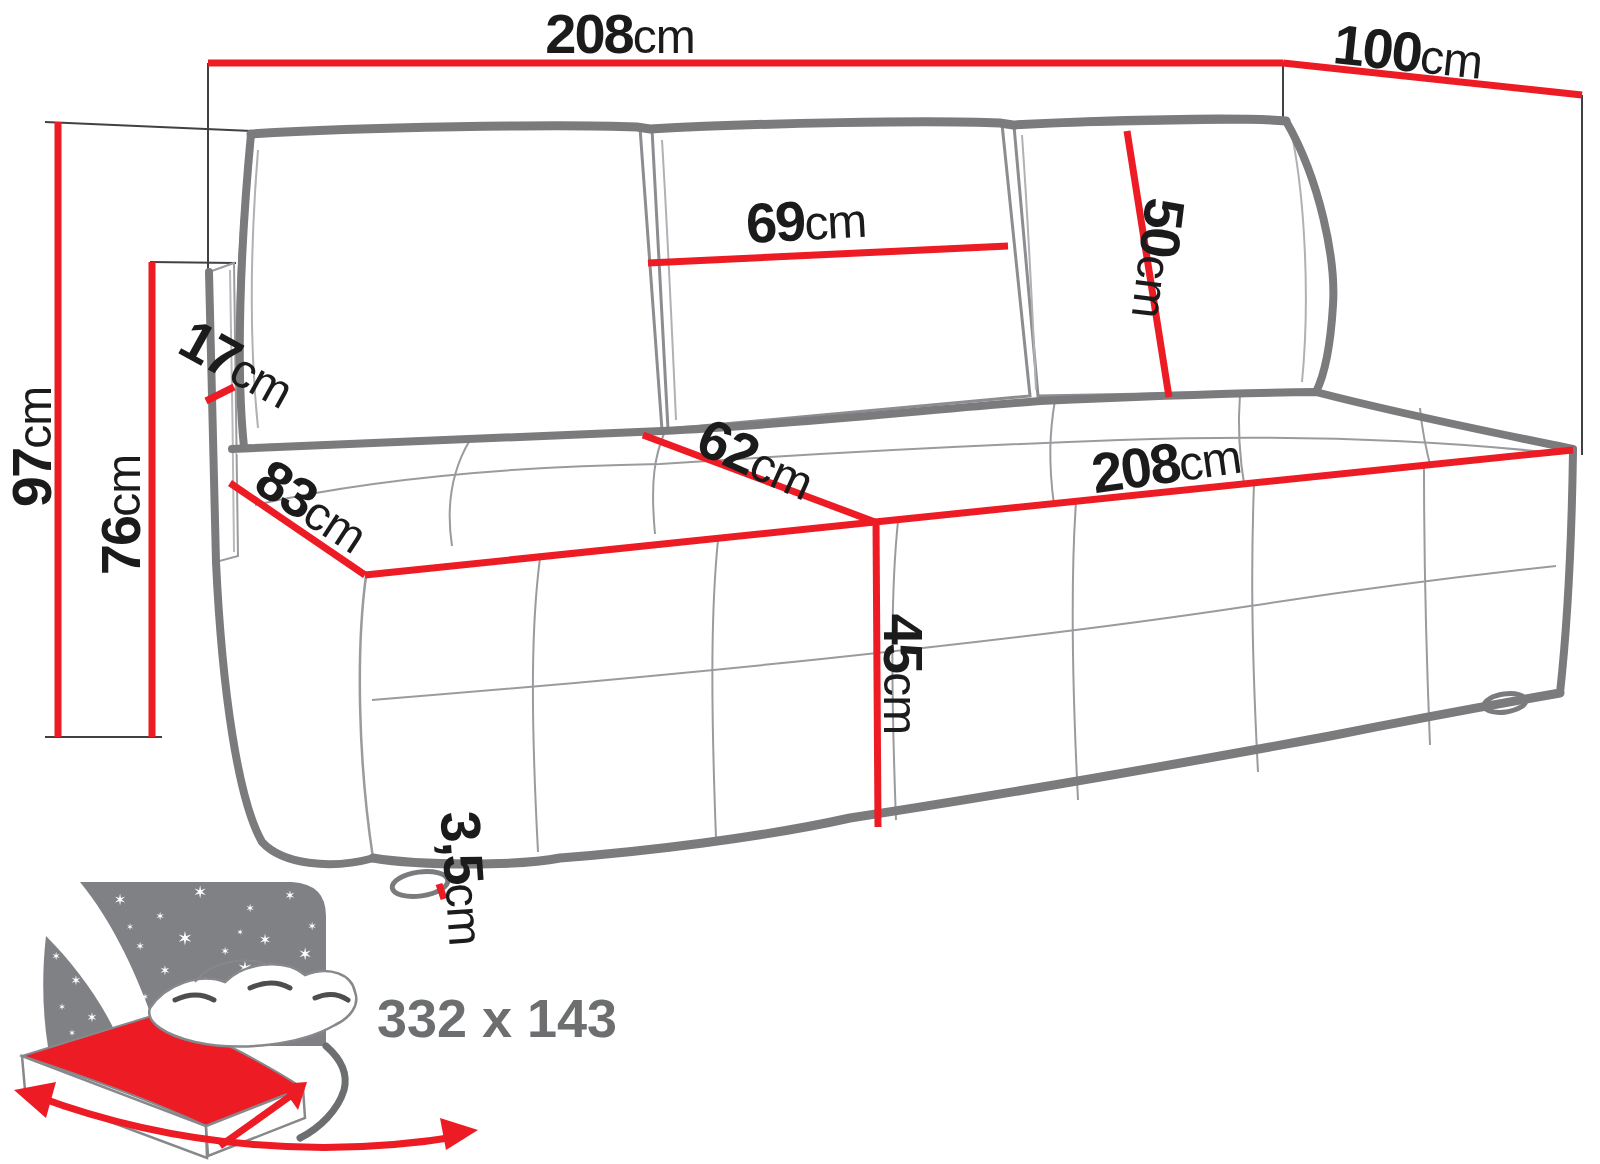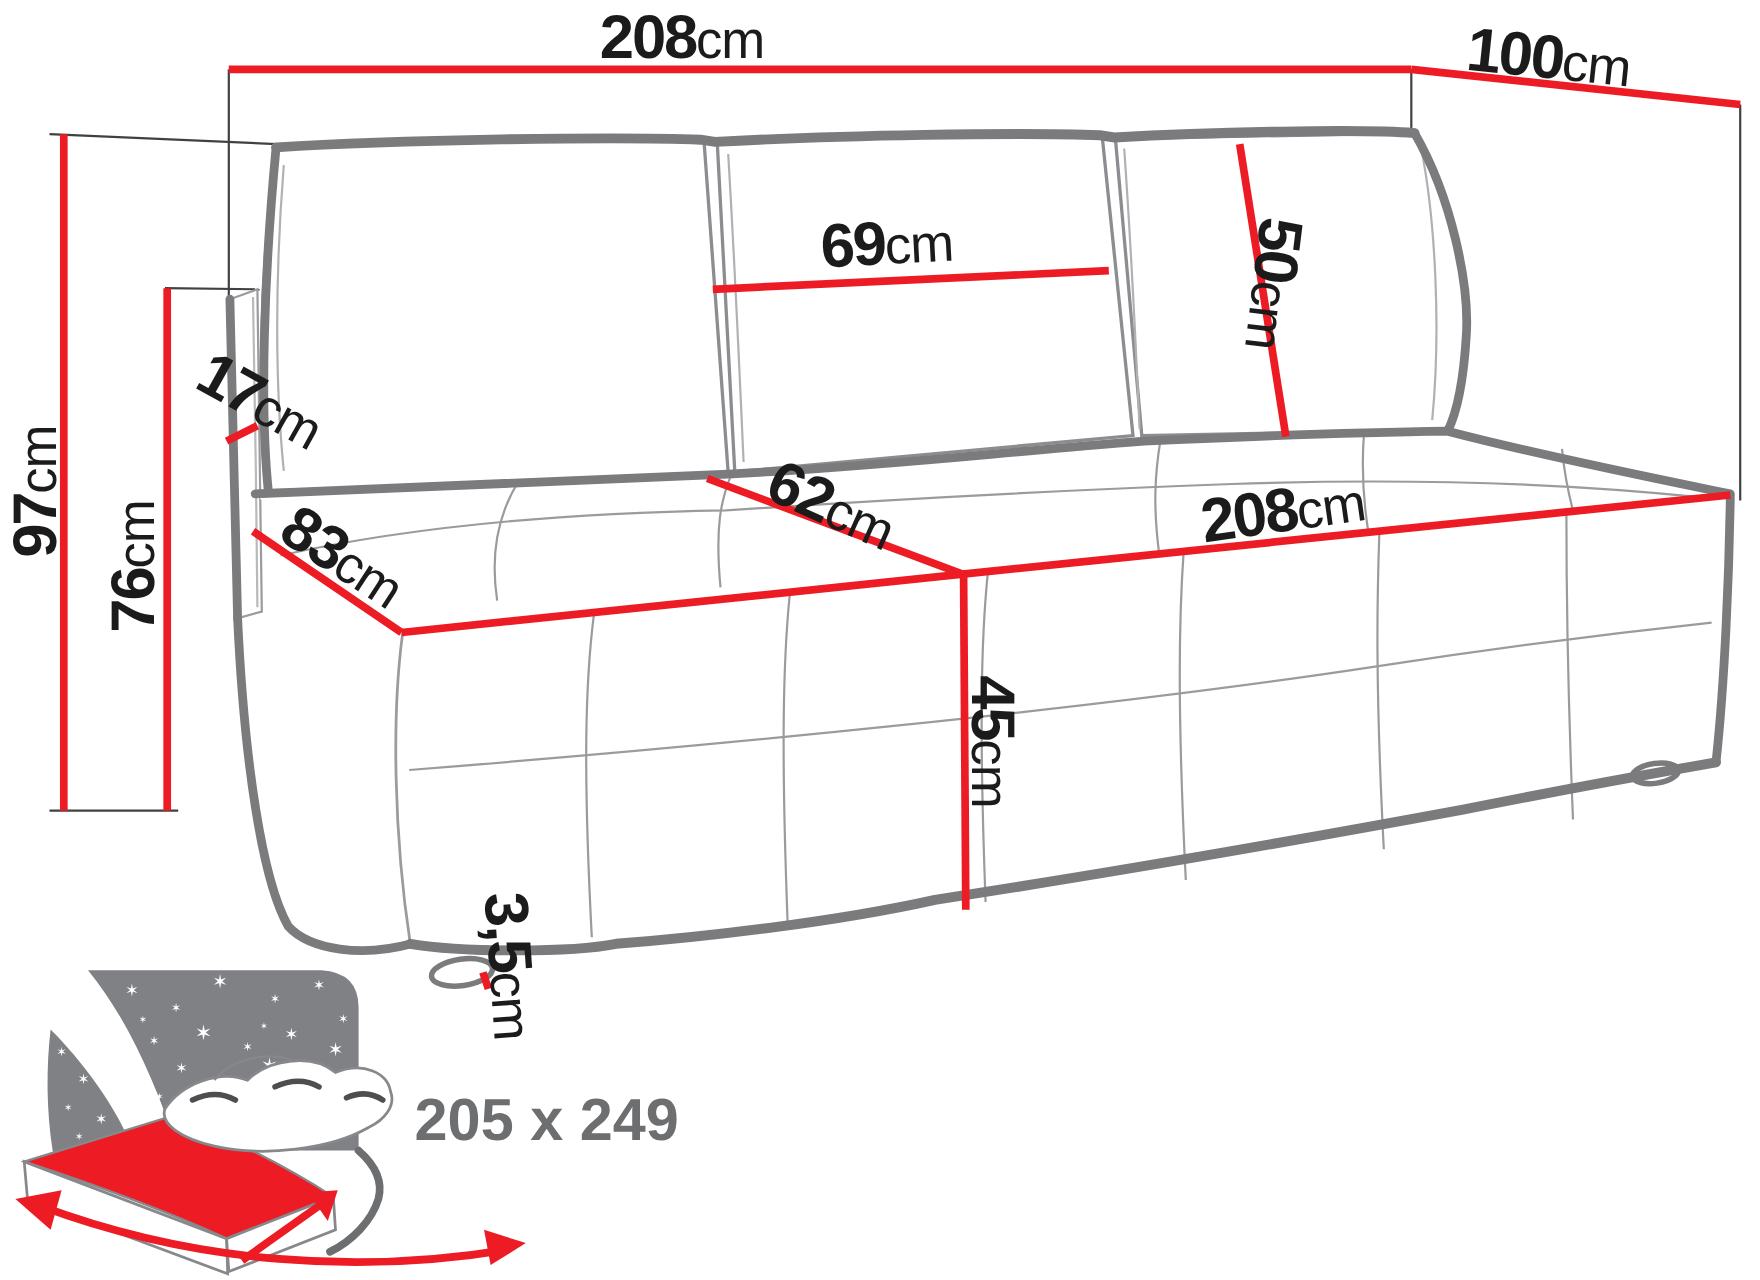--- a/index.html
+++ b/index.html
@@ -196,16 +196,16 @@
 <div class="dim-label" style="left:1166px;top:464px;--r:-8deg">
   <span class="val">208</span><span class="unit">cm</span>
 </div>
 <div class="dim-label" style="left:903px;top:674px;--r:90deg">
   <span class="val">45</span><span class="unit">cm</span>
 </div>
 <div class="dim-label" style="left:464px;top:878px;--r:86deg">
   <span class="val">3,5</span><span class="unit">cm</span>
 </div>
 <div class="dim-label bed-size" style="left:497px;top:1018px;--r:0deg">
-  <span class="val">205 x 249</span>
+  <span class="val">332 x 143</span>
 </div>
 
 </div>
 
 </body></html>

